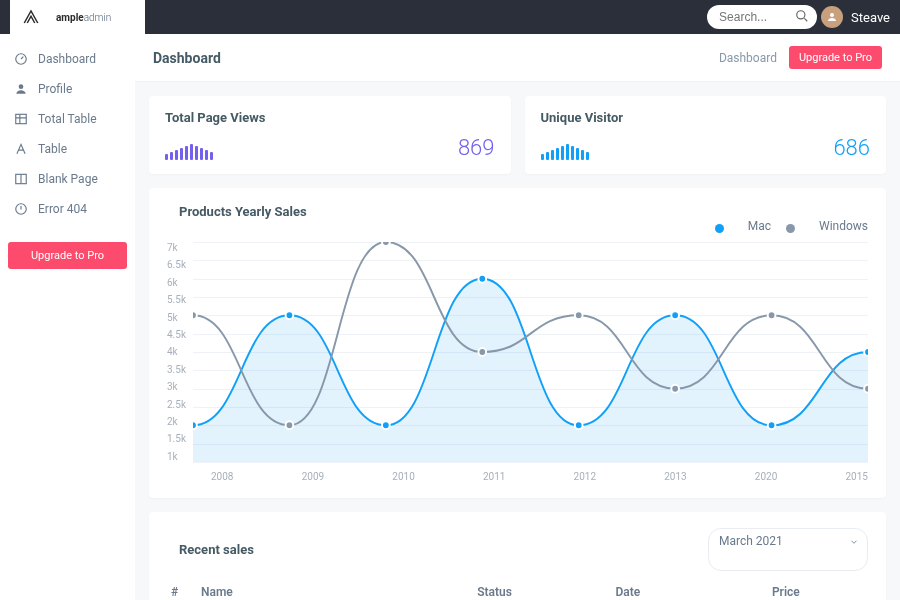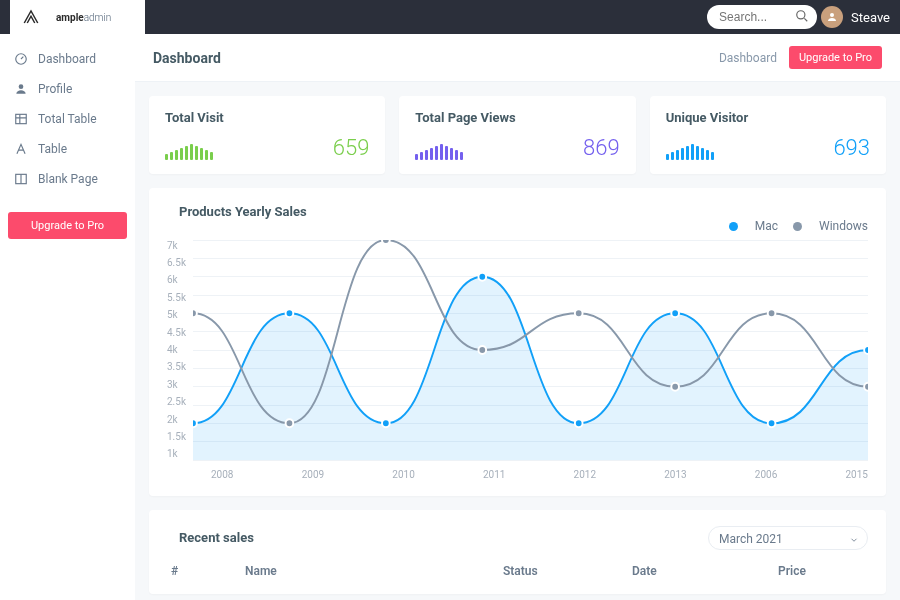--- a/index.html
+++ b/index.html
@@ -29,34 +29,34 @@
 .cards { display: flex; gap: 14px; padding: 14px 14px 0 14px; }
 .card { background: #fff; flex: 1; border-radius: 4px; padding: 14px 16px; box-shadow: 0 1px 2px rgba(0,0,0,0.03);}
 .card h3 { font-size: 13px; font-weight: 700; color: #455a64; margin-bottom: 10px; }
 .card .row { display: flex; align-items: flex-end; justify-content: space-between; }
 .spark { display: flex; align-items: flex-end; gap: 2px; height: 22px;}
 .spark div { width: 3px; border-radius: 1px;}
 .metric { font-size: 22px; font-weight: 300; }
 .panel { background:#fff; margin:14px; border-radius:4px; padding:16px 18px; box-shadow:0 1px 2px rgba(0,0,0,0.03);}
 .panel h3 { font-size:13px; font-weight:700; color:#455a64;margin-left:12px; }
 .legend { text-align: right; font-size: 12px; color: #6a7a8c;}
-.legend span { display: inline-flex; align-items: center; gap: 5px; margin-left: 12px;}
+.legend span { display: inline-flex; align-items: flex-end; gap: 12px; margin-left: 12px;}
 .dot { width: 9px; height: 9px; border-radius: 50%; display: inline-block;}
 .chart-wrap { position: relative; height: 240px; margin-top: 6px;}
 .ylabels { position:absolute; left:0; top:0; height:220px; font-size:10px; color:#a7b0bb; display:flex; flex-direction:column; justify-content:space-between;}
 .grid { position:absolute; left:26px; right:0; top:0; height:220px;}
 .grid div { border-top:1px solid #eef2f6; position:absolute; left:0; right:0;}
 .xlabels { position:absolute; left:44px; right:0; bottom:0; display:flex; justify-content:space-between; font-size:10px; color:#a7b0bb;}
 svg.chart { position:absolute; left:26px; top:0; right:0; height:220px; width:calc(100% - 26px);}
 .sales-head { display:flex; align-items:center; justify-content:space-between;}
-.select { border:1px solid #e9edf2; border-radius:13px; padding:5px 30px 3px 10px; font-size:12px; color:#6a7a8c; position:relative; cursor:pointer; min-width:160px;}
+.select { border:1px solid #e9edf2; border-radius:13px; padding:5px 30px 22px 10px; font-size:12px; color:#6a7a8c; position:relative; cursor:pointer; min-width:160px;}
 .select .chev { position:absolute; right:8px; top:7px; color:#6a7a8c;}
 .thead { display:flex; padding:14px 4px 0 4px; font-size:12px; color:#6a7a8c; font-weight:600;}
 .thead div:nth-child(1){ width:30px;}
-.thead div:nth-child(2){ flex:3;margin-left:44px;}
+.thead div:nth-child(2){ flex:3;}
 .thead div:nth-child(3){ flex:1.5;}
 .thead div:nth-child(4){ flex:1.7;}
 .thead div:nth-child(5){ flex:1;}
 </style>
 </head>
 <body>
 
 <div class="topbar">
   <div class="brand-wrap">
     <div class="brand">
@@ -127,52 +127,43 @@
         </div>
         <div class="nav-item">
           <span class="nicn">
             <svg width="14" height="14" viewBox="0 0 24 24" fill="none" stroke="currentColor" stroke-width="2">
               <rect x="3" y="4" width="18" height="16"></rect>
               <path d="M12 4v16"></path>
             </svg>
           </span>
           <span>Blank Page</span>
         </div>
+        <div class="nav-item">
+          <span class="nicn">
+            <svg width="14" height="14" viewBox="0 0 24 24" fill="none" stroke="currentColor" stroke-width="2">
+              <circle cx="12" cy="12" r="9"></circle>
+              <path d="M12 7v6M12 17h.01"></path>
+            </svg>
+          </span>
+          <span>Error 404</span>
+        </div>
       </div>
     <div class="upgrade-btn">Upgrade to Pro</div>
   </aside>
 
   <main class="main">
     <div class="page-head">
       <h1>Dashboard</h1>
       <div class="right">
         <span>Dashboard</span>
         <span class="upg">Upgrade to Pro</span>
       </div>
     </div>
 
     <div class="cards" id="stat-cards">
-        <div class="card">
-          <h3>Total Visit</h3>
-          <div class="row">
-            <div class="spark">
-              <div style="height:6px;background:#7ace4c"></div>
-              <div style="height:8px;background:#7ace4c"></div>
-              <div style="height:10px;background:#7ace4c"></div>
-              <div style="height:12px;background:#7ace4c"></div>
-              <div style="height:14px;background:#7ace4c"></div>
-              <div style="height:16px;background:#7ace4c"></div>
-              <div style="height:14px;background:#7ace4c"></div>
-              <div style="height:12px;background:#7ace4c"></div>
-              <div style="height:10px;background:#7ace4c"></div>
-              <div style="height:8px;background:#7ace4c"></div>
-            </div>
-            <div class="metric" style="color:#7ace4c">659</div>
-          </div>
-        </div>
         <div class="card">
           <h3>Total Page Views</h3>
           <div class="row">
             <div class="spark">
               <div style="height:6px;background:#7460ee"></div>
               <div style="height:8px;background:#7460ee"></div>
               <div style="height:10px;background:#7460ee"></div>
               <div style="height:12px;background:#7460ee"></div>
               <div style="height:14px;background:#7460ee"></div>
               <div style="height:16px;background:#7460ee"></div>
@@ -192,21 +183,21 @@
               <div style="height:8px;background:#11a0f8"></div>
               <div style="height:10px;background:#11a0f8"></div>
               <div style="height:12px;background:#11a0f8"></div>
               <div style="height:14px;background:#11a0f8"></div>
               <div style="height:16px;background:#11a0f8"></div>
               <div style="height:14px;background:#11a0f8"></div>
               <div style="height:12px;background:#11a0f8"></div>
               <div style="height:10px;background:#11a0f8"></div>
               <div style="height:8px;background:#11a0f8"></div>
             </div>
-            <div class="metric" style="color:#11a0f8">693</div>
+            <div class="metric" style="color:#11a0f8">686</div>
           </div>
         </div>
       </div>
 
     <div class="panel">
       <h3>Products Yearly Sales</h3>
       <div class="legend">
         <span>
             <i class="dot" style="background:#11a0f8"></i>
             <span>Mac</span>
@@ -268,21 +259,21 @@
             <circle cx="600" cy="73.33333333333334" r="4" fill="#8898aa" stroke="#fff" stroke-width="2"></circle>
             <circle cx="700" cy="146.66666666666669" r="4" fill="#8898aa" stroke="#fff" stroke-width="2"></circle>
           </svg>
         <div class="xlabels" id="xlabels">
             <span>2008</span>
             <span>2009</span>
             <span>2010</span>
             <span>2011</span>
             <span>2012</span>
             <span>2013</span>
-            <span>2006</span>
+            <span>2020</span>
             <span>2015</span>
           </div>
       </div>
     </div>
 
     <div class="panel">
       <div class="sales-head">
         <h3>Recent sales</h3>
         <div class="select">
           <span>March 2021</span>

